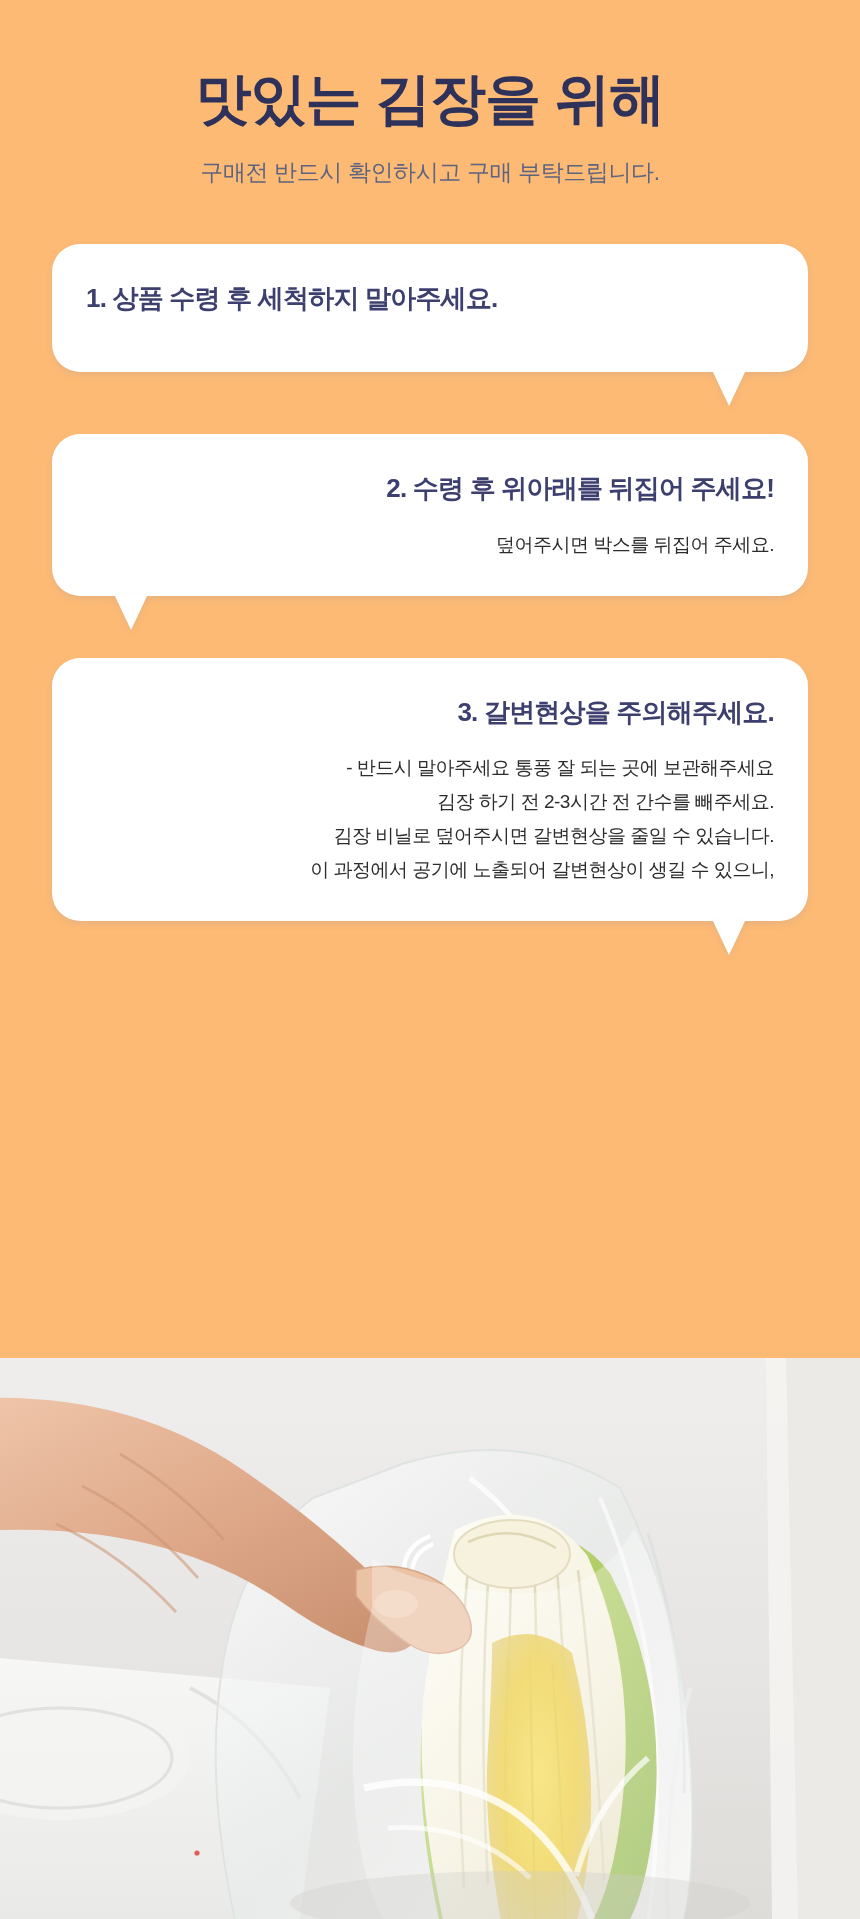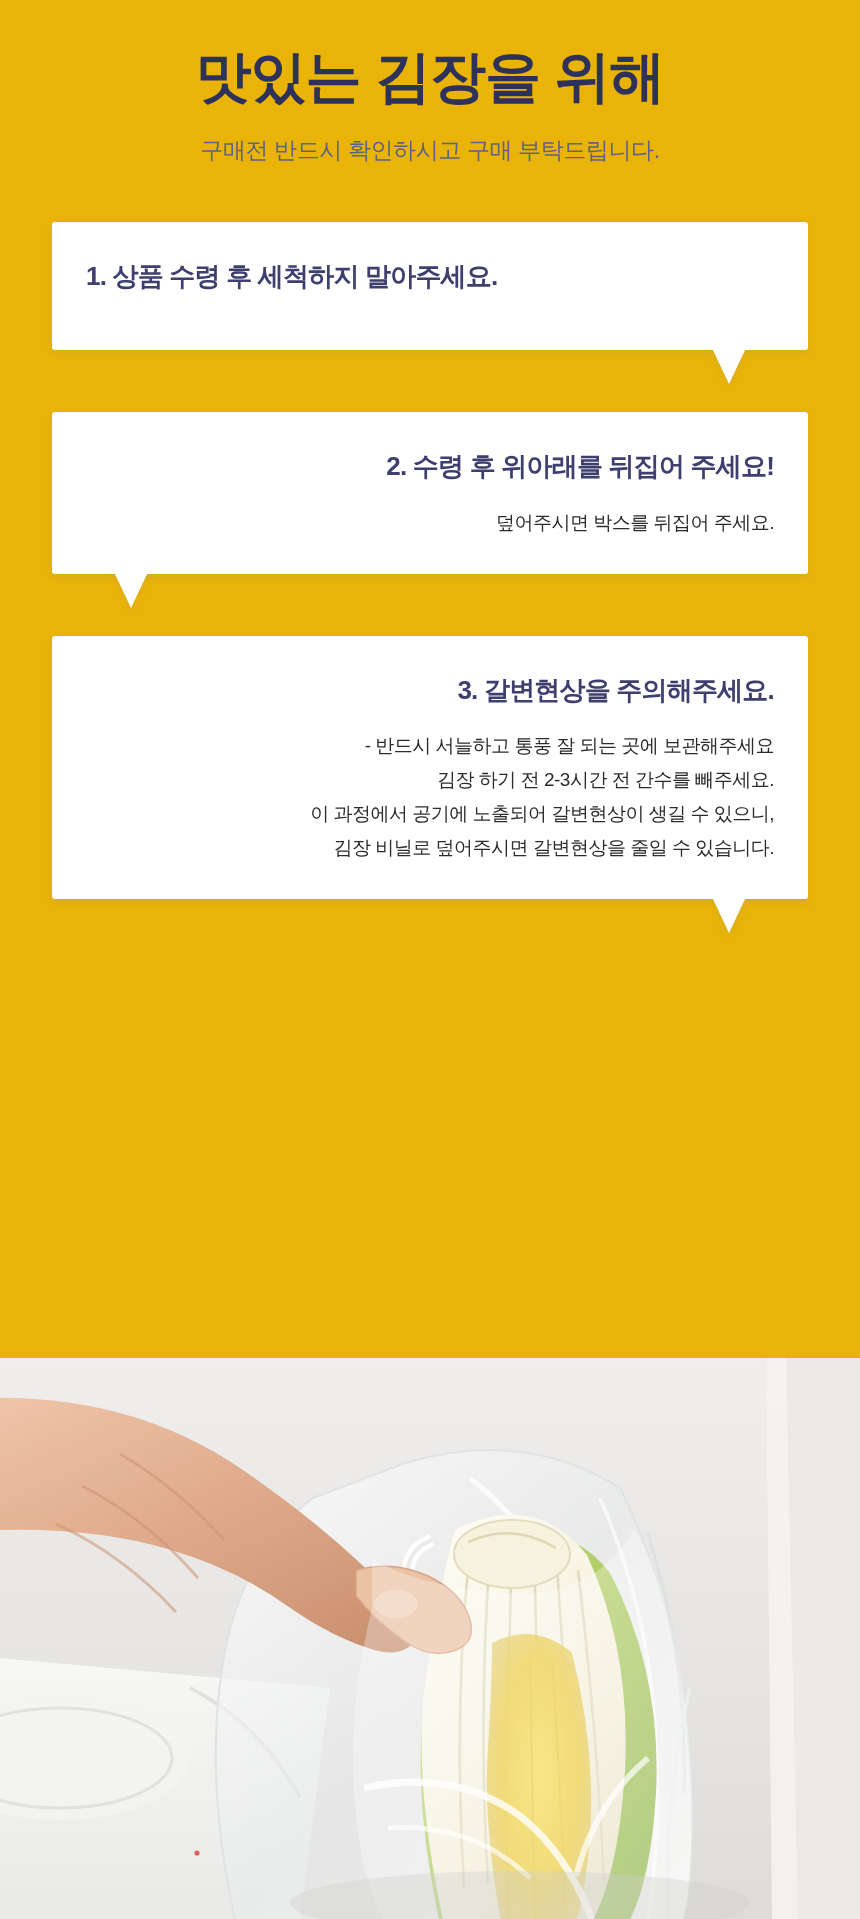--- a/index.html
+++ b/index.html
@@ -17,22 +17,22 @@
     width:860px;
     height:1919px;
     overflow:hidden;
   }
 
   
   .notice-section {
     position:relative;
     width:860px;
     height:1358px;
-    background:#eab308;
-    padding-top:42px;
+    background:#fdba74;
+    padding-top:64px;
   }
 
   .header { text-align:center; }
 
   .header-title {
     font-size:56px;
     font-weight:700;
     letter-spacing:-1px;
     color:#2e3159;
     line-height:1.25;
@@ -54,21 +54,21 @@
     margin-top:56px;
     padding:0 52px;
   }
 
   .card-wrap { position:relative; }
   .card-wrap + .card-wrap { margin-top:62px;text-align:right; }
 
   .card {
     position:relative;
     background:#ffffff;
-    border-radius:3px;
+    border-radius:28px;
     padding:38px 34px 34px 34px;
     box-shadow:0 3px 6px rgba(120,145,185,.16);
   }
 
   
   .tail {
     position:absolute;
     bottom:-34px;
     width:0; height:0;
     border-left:17px solid transparent;
@@ -137,24 +137,24 @@
             <span class="line indent2">덮어주시면 박스를 뒤집어 주세요.</span>
           </div>
           <span class="tail left"></span>
         </div>
       </div>
 
       <div class="card-wrap">
         <div class="card">
           <h2 class="card-title">3. 갈변현상을 주의해주세요.</h2>
           <div class="card-body">
-            <span class="line">- 반드시 서늘하고 통풍 잘 되는 곳에 보관해주세요</span>
+            <span class="line">- 반드시 말아주세요 통풍 잘 되는 곳에 보관해주세요</span>
             <span class="line indent">김장 하기 전 2-3시간 전 간수를 빼주세요.</span>
+            <span class="line">김장 비닐로 덮어주시면 갈변현상을 줄일 수 있습니다.</span>
             <span class="line indent">이 과정에서 공기에 노출되어 갈변현상이 생길 수 있으니,</span>
-            <span class="line">김장 비닐로 덮어주시면 갈변현상을 줄일 수 있습니다.</span>
           </div>
           <span class="tail right"></span>
         </div>
       </div>
 
     </div>
   </section>
 
   <section class="photo">
     <svg viewBox="0 0 860 561" preserveAspectRatio="xMidYMid slice">

